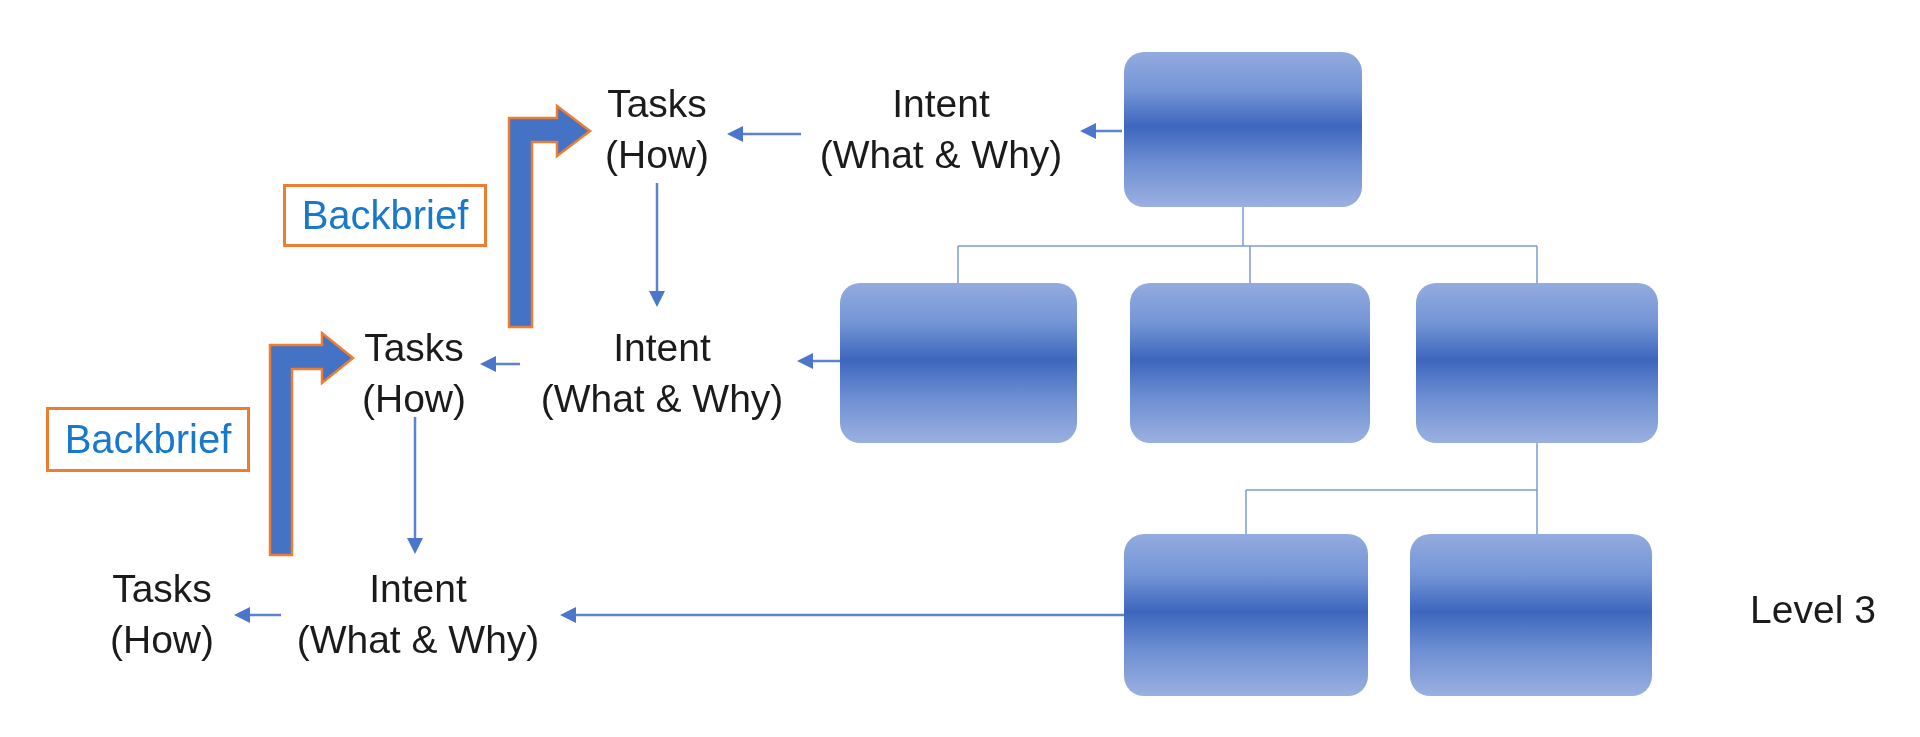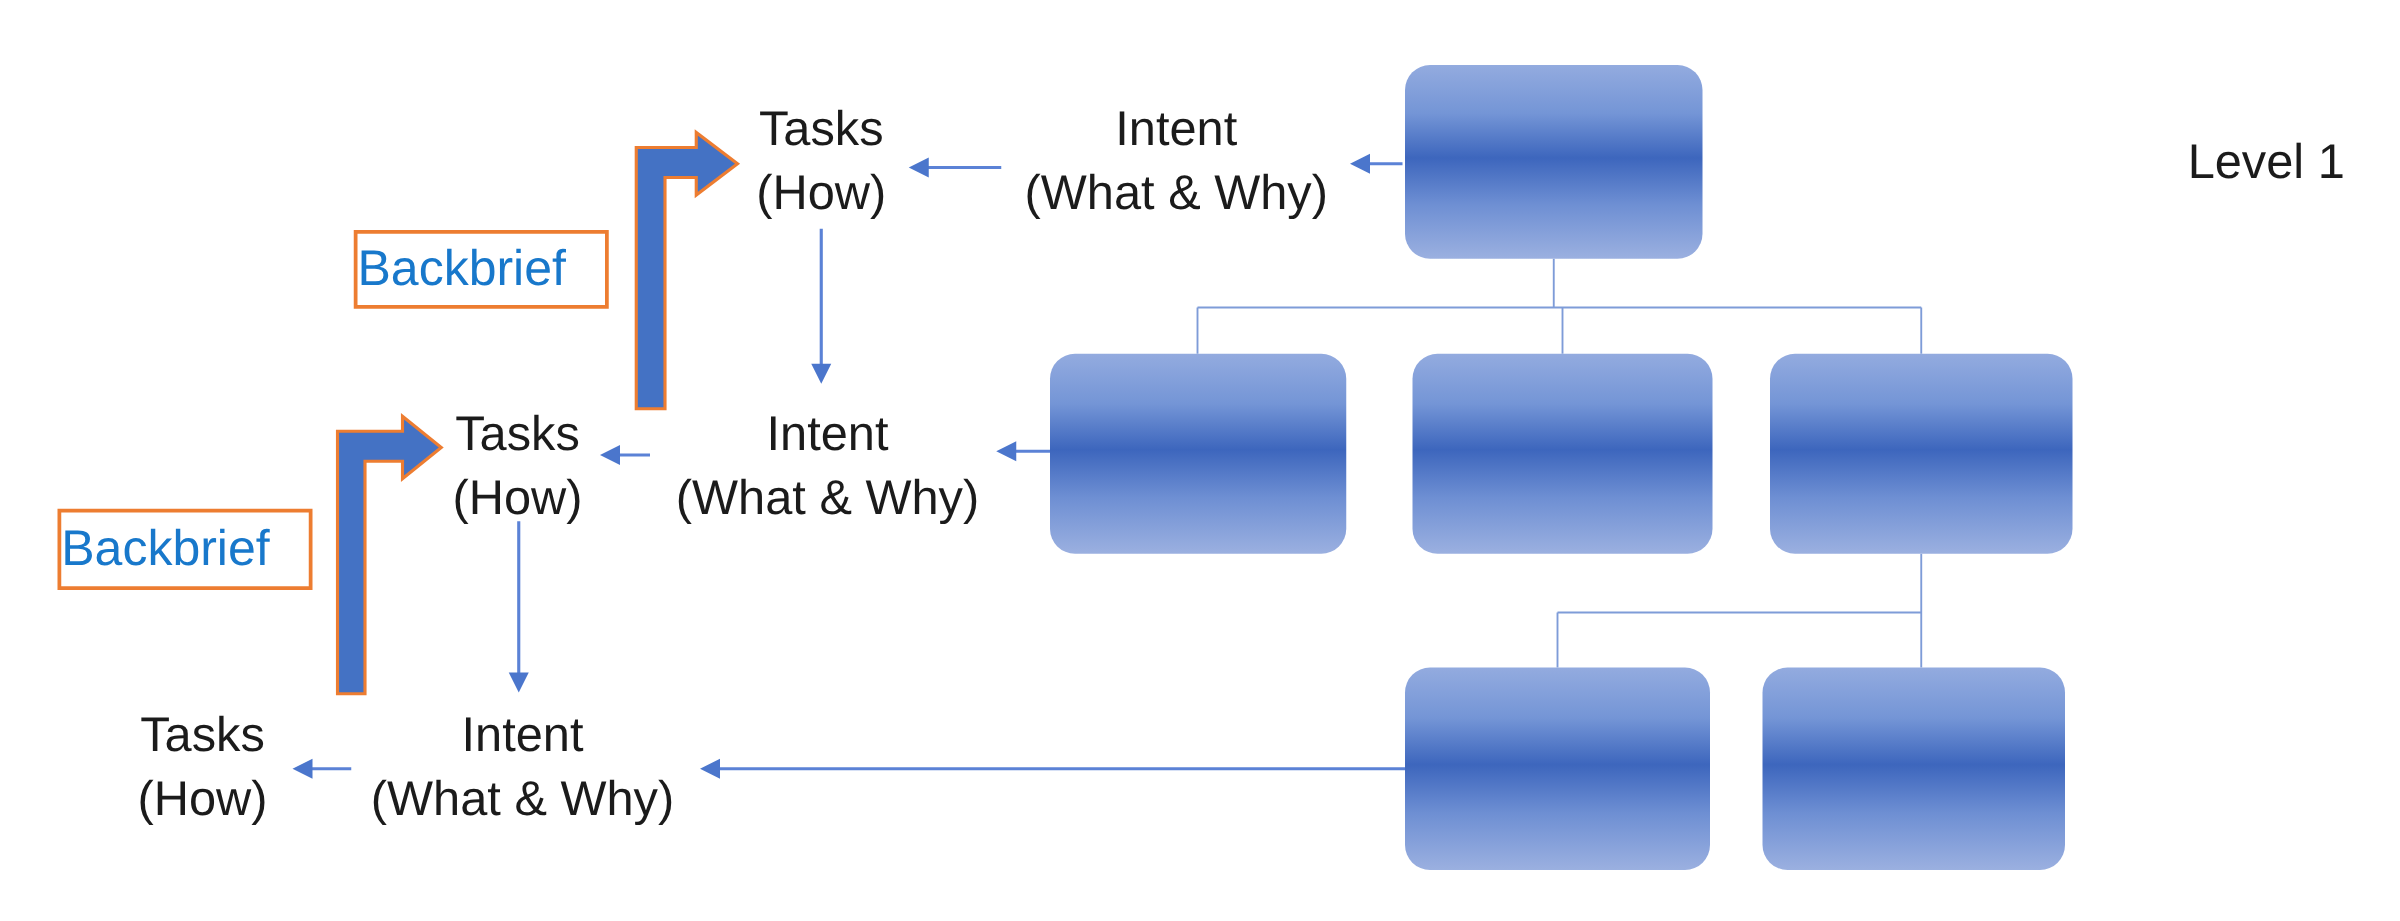--- a/index.html
+++ b/index.html
@@ -15,21 +15,21 @@
   .lbl{
     position:absolute;transform:translateX(-50%);
     font-size:39px;line-height:51px;color:#1b1b1b;text-align:center;white-space:nowrap;
   }
   .levellbl{
     position:absolute;transform:translateX(-50%);
     font-size:39px;line-height:50px;color:#1b1b1b;white-space:nowrap;
   }
   .bb{
     position:absolute;box-sizing:border-box;border:3px solid #ED7D31;background:#fff;
-    display:flex;align-items:center;
+    display:flex;align-items:center;justify-content:center;
     font-size:40px;color:#1878CB;white-space:nowrap;
   }
 </style>
 </head>
 <body>
 
 <div id="canvas">
 
   <svg id="overlay" viewBox="0 0 1920 737">
 
@@ -110,15 +110,15 @@
 
   <div class="lbl" style="left:162px;top:563px;">
     <div>Tasks</div>
     <div>(How)</div>
   </div>
   <div class="lbl" style="left:418px;top:563px;">
     <div>Intent</div>
     <div>(What &amp; Why)</div>
   </div>
 
-  <div class="levellbl" style="left:1813px;top:105px;">Level 1</div>
+  <div class="levellbl" style="left:1813px;top:585px;">Level 3</div>
 
 </div>
 
 </body></html>

